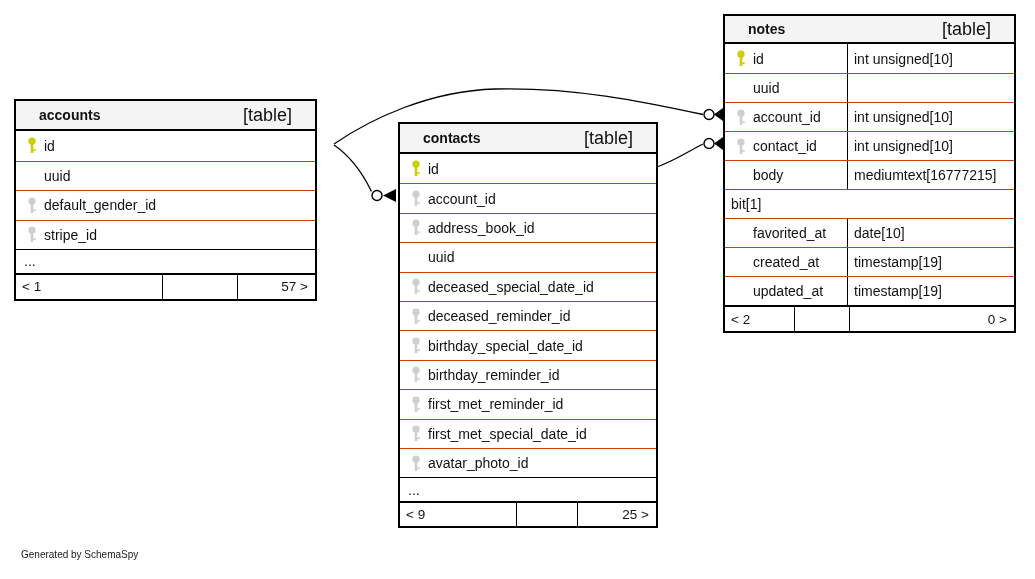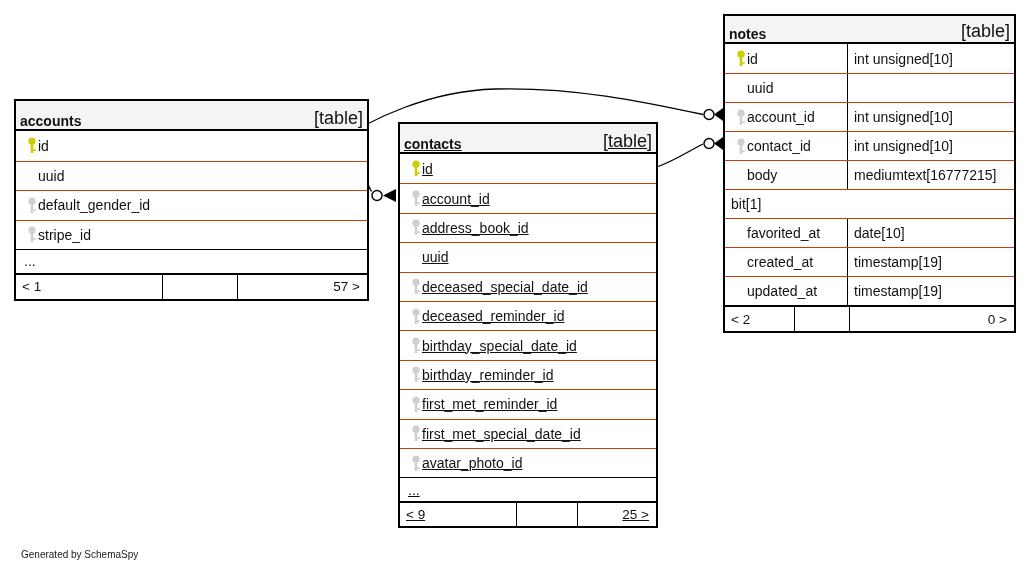--- a/index.html
+++ b/index.html
@@ -1,49 +1,49 @@
 <!DOCTYPE html>
 <html><head>
 <meta charset="utf-8">
 <style>
   html,body{margin:0;padding:0;background:#fff;}
   #stage{position:relative;width:1035px;height:579px;background:#ffffff;overflow:hidden;
          font-family:"Liberation Sans","DejaVu Sans",sans-serif;color:#111;}
   #rel-svg{position:absolute;left:0;top:0;width:1035px;height:579px;}
 
   .er-table{position:absolute;background:#fff;border:2px solid #000;box-sizing:border-box;}
-  .er-header{display:flex;justify-content:space-between;align-items:flex-end;
-             background:#f4f4f4;border-bottom:2px solid #000;padding:0 4px;box-sizing:border-box;}
+  .er-header{display:flex;justify-content:space-between;align-items:center;
+             background:#f4f4f4;border-bottom:2px solid #000;padding:0 23px;box-sizing:border-box;}
   .tname{font-weight:bold;font-size:14px;}
   .tbadge{font-weight:normal;font-size:18px;}
 
   .er-row{display:flex;align-items:stretch;border-top:1px solid #c2410c;box-sizing:border-box;background:#fff;}
   .er-header + .er-row{border-top:none;}
-  .er-namecell{display:flex;align-items:center;gap:0;padding-left:10px;box-sizing:border-box;flex:1;}
+  .er-namecell{display:flex;align-items:center;gap:6px;padding-left:10px;box-sizing:border-box;flex:1;}
   .colname{font-size:14px;white-space:nowrap;}
   .keyicon{width:12px;height:17px;display:inline-flex;flex:none;}
   .er-typecell{display:flex;align-items:center;padding-left:6px;font-size:14px;box-sizing:border-box;flex:1;white-space:nowrap;}
 
   .er-ellipsis{display:flex;align-items:center;border-top:1px solid #000;padding-left:8px;font-size:14px;box-sizing:border-box;}
   .er-footer{display:flex;align-items:stretch;border-top:2px solid #000;font-size:13.5px;box-sizing:border-box;}
   .fcell{display:flex;align-items:center;box-sizing:border-box;}
   .fc0{padding-left:6px;border-right:1px solid #000;}
   .fc1{border-right:1px solid #000;}
   .fc2{flex:1;justify-content:flex-end;padding-right:7px;}
 
   
-  .t-accounts{left:14px;top:99px;width:355px;}
+  .t-accounts{left:14px;top:99px;width:303px;}
   .t-accounts .er-header{height:30px;}
   .t-accounts .er-row{height:29.5px;}
   .t-accounts .er-ellipsis{height:23.5px;}
   .t-accounts .er-footer{height:26px;}
   .t-accounts .fc0{width:147px;}
   .t-accounts .fc1{width:75px;}
 
-  .t-contacts{left:398px;top:122px;width:260px;text-decoration:underline;}
+  .t-contacts{left:398px;top:122px;width:260px;}
   .t-contacts .er-header{height:30px;}
   .t-contacts .er-row{height:29.4px;}
   .t-contacts .er-ellipsis{height:24px;}
   .t-contacts .er-footer{height:24.5px;}
   .t-contacts .fc0{width:117px;}
   .t-contacts .fc1{width:61px;}
 
   .t-notes{left:723px;top:14px;width:293px;}
   .t-notes .er-header{height:28px;}
   .t-notes .er-row{height:29px;}

